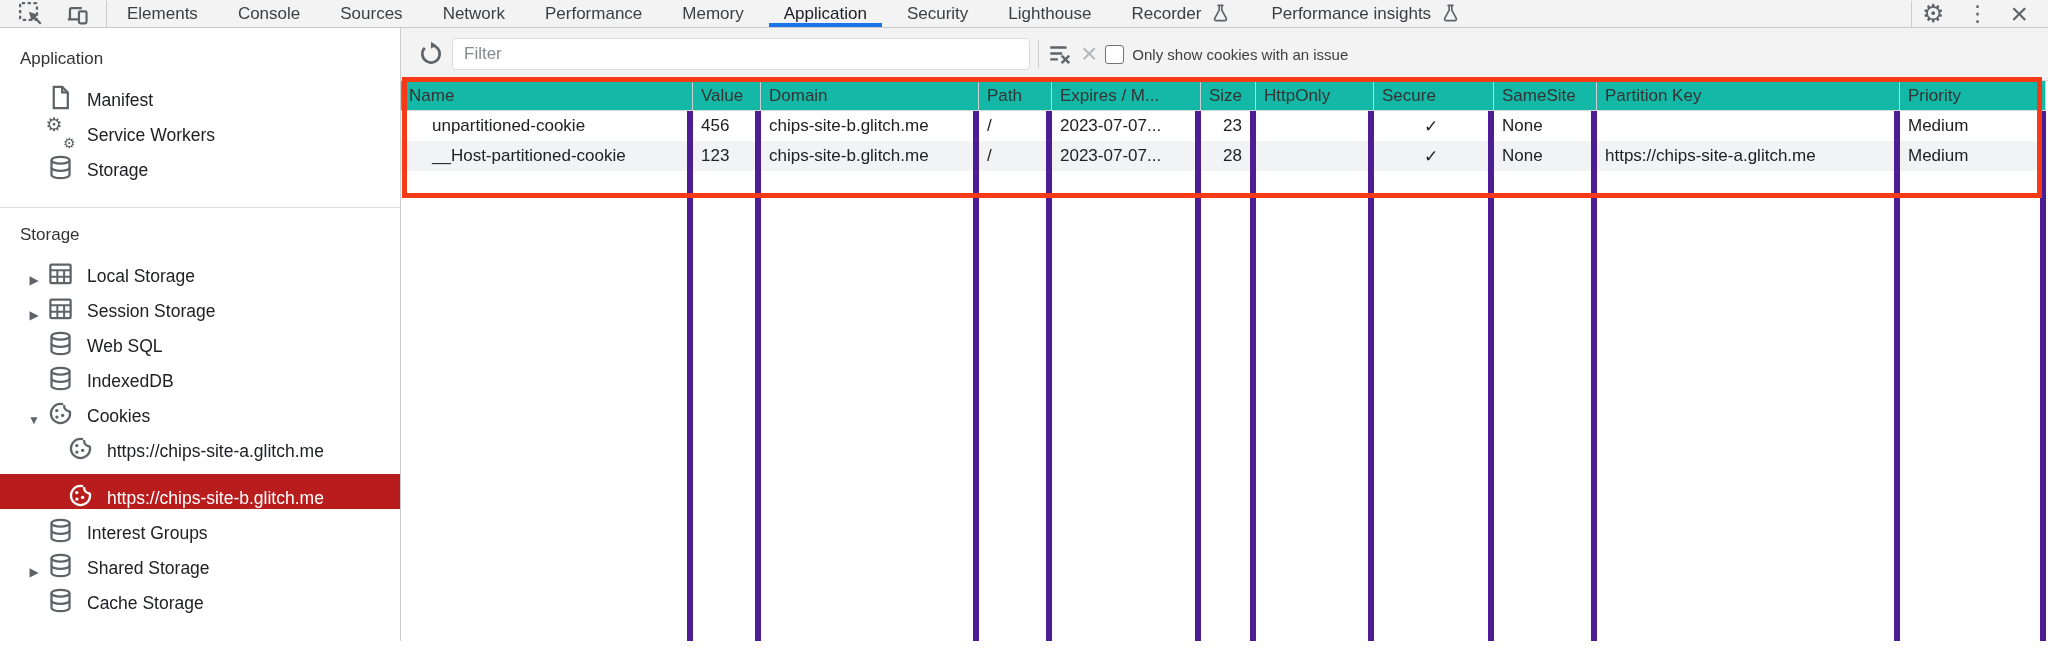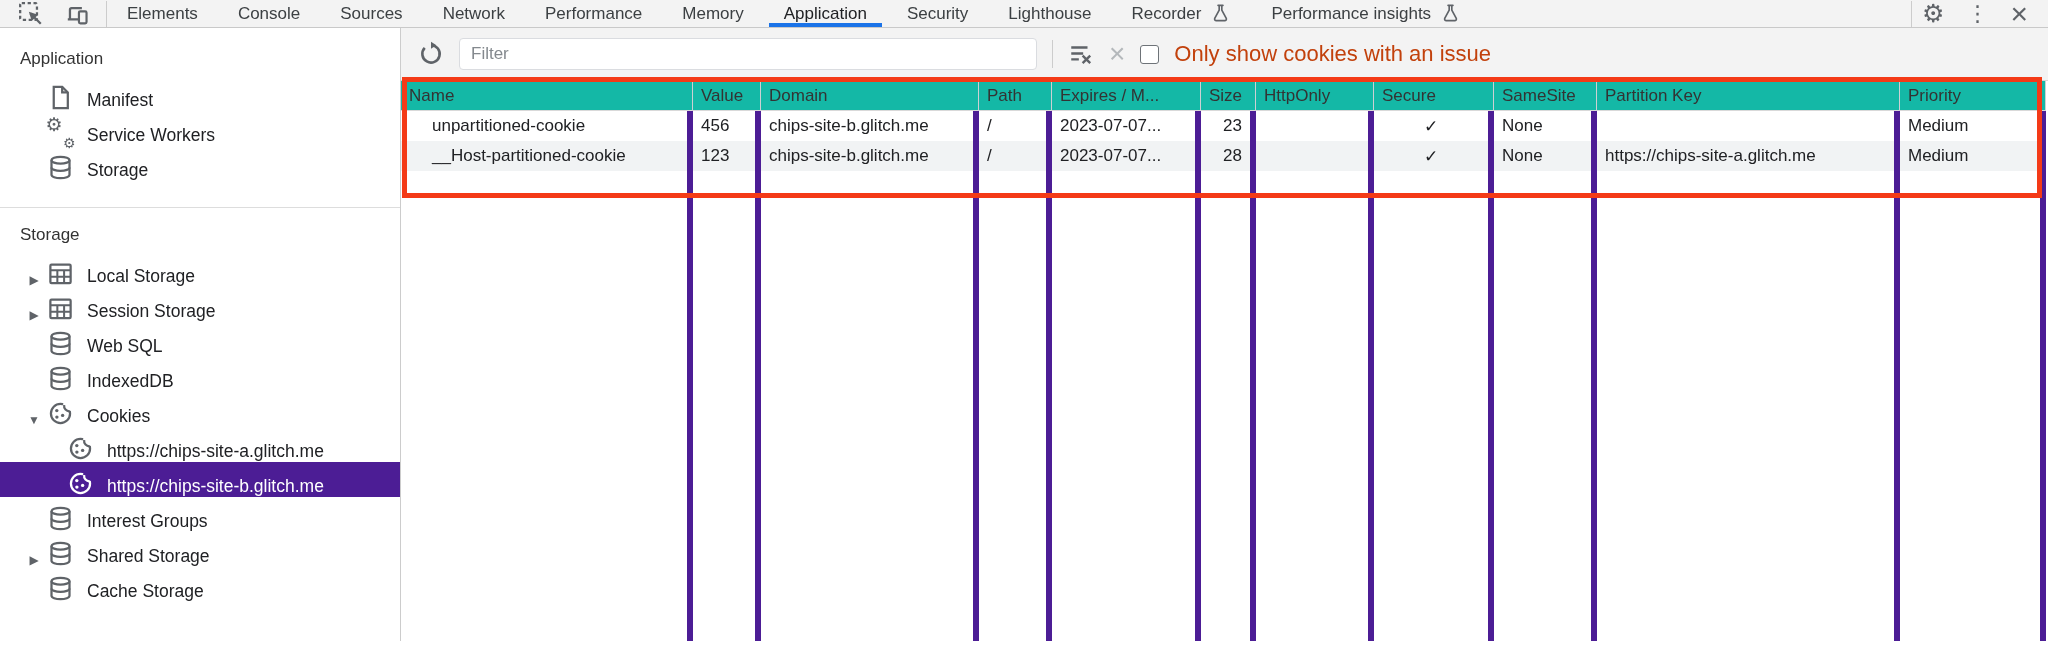--- a/index.html
+++ b/index.html
@@ -35,39 +35,39 @@
   .sec-title { height:34px; line-height:34px; padding-left:20px; font-size:17px; color:#333; }
   .sb-divider { height:1px; background:#ddd; margin:26px 0 10px 0; }
   .titem { height:35px; display:flex; align-items:flex-end; font-size:17.5px; cursor:pointer; }
   .titem .arrow { width:18px; margin-left:25px; flex:none; font-size:12px; color:#5f6368;
                   text-align:center; }
   .titem .sicon { width:28px; height:28px; margin:0 13px 0 3px; flex:none; color:#5f6368;
                   display:flex; align-items:center; justify-content:center; }
   .titem .sicon svg { width:27px; height:27px; }
   .titem.lvl2 .arrow { margin-left:45px; }
   .titem .slabel { white-space:nowrap; }
-  .titem.selected { background:#4c1d95; color:#fff; }
+  .titem.selected { background:#b91c1c; color:#fff;margin-top:12px; }
   .titem.selected .arrow, .titem.selected .sicon { color:#fff; }
   .gearpair { position:relative; width:27px; height:27px; }
   .gearpair .g1 { position:absolute; left:-1px; top:-6px; font-size:19px; }
   .gearpair .g2 { position:absolute; right:-2px; bottom:-5px; font-size:14px; }
 
   
   .main { flex:1; position:relative; background:#fff; }
   .cookie-toolbar { height:53px; background:#f3f3f3; border-bottom:1px solid #d6d6d6;
-                    display:flex; align-items:center; gap:15px; padding:0 10px 0 17px; }
+                    display:flex; align-items:center; gap:8px; padding:0 10px 0 17px; }
   .filter-input { width:578px; height:32px; border:1px solid #dadce0; border-radius:4px;
                   background:#fff; font-family:inherit; font-size:17px; padding:0 11px;
                   color:#202124; outline:none; }
   .filter-input::placeholder { color:#84898e; }
   .vsep { width:1px; height:28px; background:#ccc; }
   .icon-x { color:#b4b8bb; font-size:28px; line-height:1; cursor:default; }
   .cbx { width:19px; height:19px; border:1.6px solid #6e7378; border-radius:3px;
          background:#fff; flex:none; cursor:pointer; }
-  .cbx-label { font-size:22px; color:#c2410c; white-space:nowrap; }
+  .cbx-label { font-size:15px; color:#404040; white-space:nowrap; }
 
   
   .grid { position:absolute; left:0; right:2px; top:53px; bottom:0; display:grid;
           grid-template-columns:292px 68px 218px 73px 149px 55px 118px 120px 103px 303px 1fr;
           grid-template-rows:30px 30px 30px 1fr; }
   .th { background:#14b8a6; border-right:1px solid #cdd0d3; border-bottom:1px solid #d9d9d9;
         font-size:17px; color:#333; padding:0 8px; display:flex; align-items:center;
         white-space:nowrap; overflow:hidden; cursor:pointer; }
   .td { font-size:17px; color:#202124; border-right:6px solid #4c1d95; padding:0 8px;
         display:flex; align-items:center; white-space:nowrap; overflow:hidden; }

